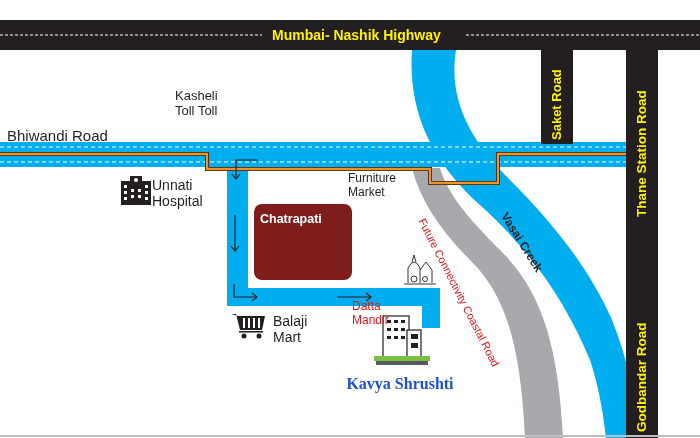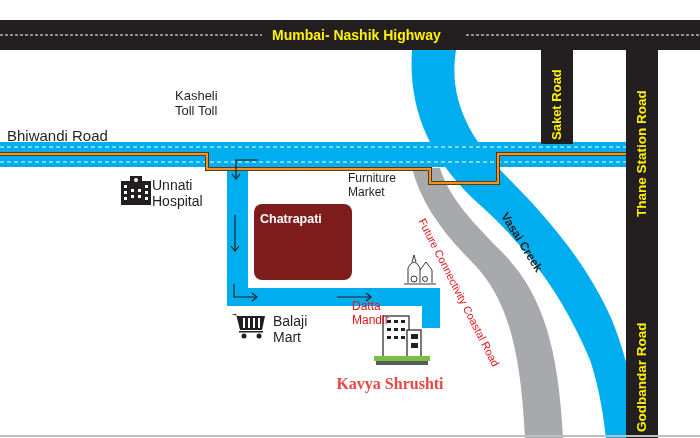--- a/index.html
+++ b/index.html
@@ -2,21 +2,21 @@
 <html><head>
 <meta charset="utf-8">
 <style>
   html,body{margin:0;padding:0;background:#fff;}
   #map{position:relative;width:700px;height:438px;overflow:hidden;background:#fff;font-family:"Liberation Sans",sans-serif;}
   svg{position:absolute;left:0;top:0;}
   .lbl{position:absolute;font-weight:normal;color:#231f20;font-size:13px;line-height:15px;white-space:nowrap;}
   .red{color:#e3161b;font-weight:normal;}
   .yel{color:#fff200;font-weight:bold;}
   .ground{position:absolute;left:254px;top:204px;width:98px;height:76px;background:#7f1d1d;border-radius:8px;color:#fff;font-weight:bold;font-size:12.5px;line-height:15px;padding:8px 0 0 6px;box-sizing:border-box;}
-  .estate{position:absolute;left:324px;top:374px;width:132px;text-align:center;font-family:"Liberation Serif",serif;font-weight:bold;font-size:16px;line-height:20px;color:#ef4444;}
+  .estate{position:absolute;left:334px;top:374px;width:132px;text-align:center;font-family:"Liberation Serif",serif;font-weight:bold;font-size:16px;line-height:20px;color:#1d4ed8;}
   .vtext{position:absolute;transform-origin:0 0;transform:rotate(-90deg);white-space:nowrap;}
 </style>
 </head>
 <body>
 
 <div id="map">
   <svg width="700" height="438" viewBox="0 0 700 438">
 
     <path d="M412 50 C 408 110, 430 160, 480 205 C 530 250, 565 300, 590 360 C 600 390, 604 420, 606 438 L 640 438 C 636 400, 628 360, 612 320 C 590 270, 555 225, 510 180 C 470 140, 448 100, 456 50 Z" fill="#00aeef"></path>
 

